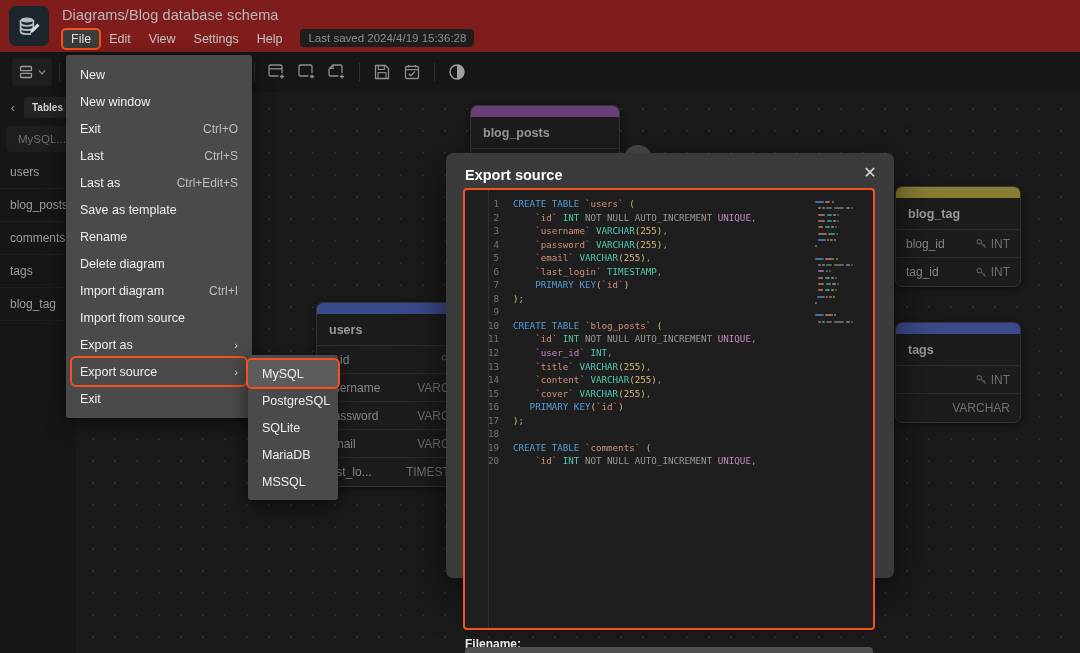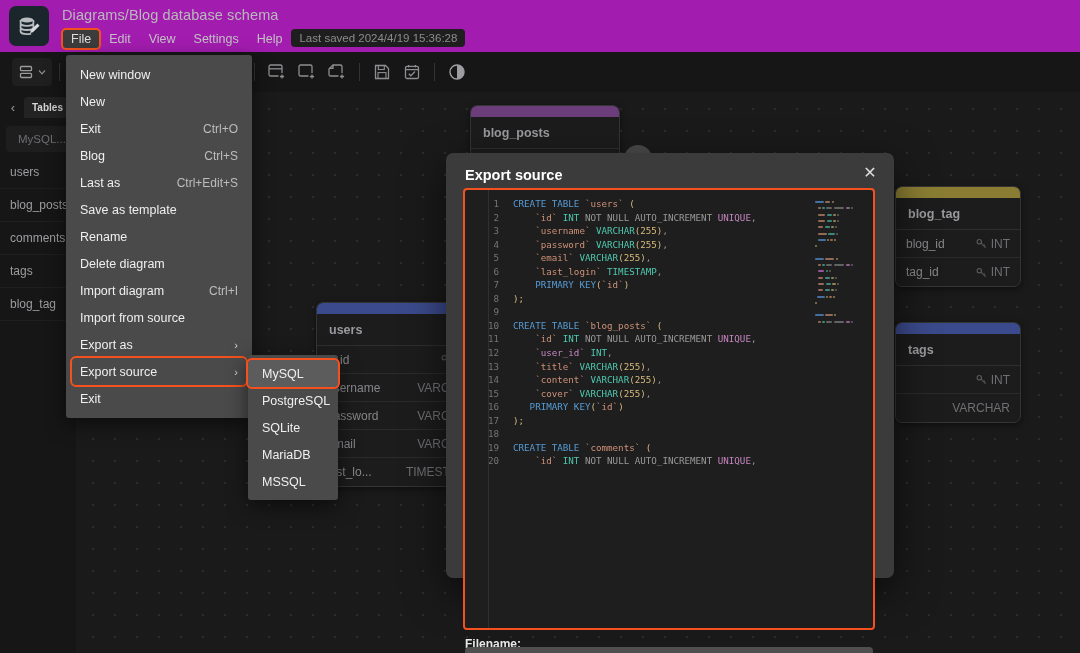--- a/index.html
+++ b/index.html
@@ -5,36 +5,36 @@
   * { box-sizing: border-box; margin: 0; padding: 0; }
   html, body {
     width: 1080px; height: 653px;
     background: #121212;
     font-family: "Liberation Sans", sans-serif;
     overflow: hidden;
   }
   .app { position: relative; width: 1080px; height: 653px; background: #121212; }
 
   
-  .topbar { position: absolute; left: 0; top: 0; width: 1080px; height: 52px; background: #a21caf; }
+  .topbar { position: absolute; left: 0; top: 0; width: 1080px; height: 52px; background: #7f1d1d; }
   .logo {
     position: absolute; left: 9px; top: 6px; width: 40px; height: 40px;
     background: #1b262c; border-radius: 7px; display: flex; align-items: center; justify-content: center;
   }
   .title {
     position: absolute; left: 62px; top: 7px;
     font-size: 14.5px; color: #b9b9bb; letter-spacing: .1px;
   }
   .menubar { position: absolute; left: 62px; top: 29px; display: flex; align-items: flex-start; height: 20px; }
   .menubar .mi {
     font-size: 12.5px; color: #c2c2c4; padding: 3px 9px; border-radius: 4px; cursor: default;
   }
   .menubar .mi.active { color: #dedede; background: #3c3c3c; outline: 2px solid #f4511e; outline-offset: -1px; border-radius: 4px; }
   .saved {
-    font-size: 11.5px; color: #8d8d90;
+    margin-left: 9px; font-size: 11.5px; color: #8d8d90;
     background: #1e1e1e; border-radius: 4px; padding: 3px 8px;
   }
 
   
   .toolbar { position: absolute; left: 0; top: 52px; width: 1080px; height: 40px; background: #161616; }
   .tb-inner { position: absolute; left: 12px; top: 4px; height: 32px; display: flex; align-items: center; }
   .tb-group { display: flex; align-items: center; gap: 2px; }
   .tb-btn { width: 30px; height: 28px; display: flex; align-items: center; justify-content: center; border-radius: 4px; }
   .tb-sep { width: 1px; height: 18px; background: #333; margin: 0 7px; }
   .tb-sel { height: 28px; display:flex; align-items:center; gap:4px; padding: 0 6px; border-radius: 4px; background:#1f1f1f;}
@@ -335,31 +335,31 @@
       </div>
       <div class="row">
         <span></span>
         <span class="ty">VARCHAR</span>
       </div>
     </div>
   </div>
 
   <div class="menu" id="file-menu">
       <div class="row">
+        <span>New</span>
+      </div>
+      <div class="row">
         <span>New window</span>
-      </div>
-      <div class="row">
-        <span>New</span>
       </div>
       <div class="row">
         <span>Exit</span>
         <span class="sc">Ctrl+O</span>
       </div>
       <div class="row">
-        <span>Blog</span>
+        <span>Last</span>
         <span class="sc">Ctrl+S</span>
       </div>
       <div class="row">
         <span>Last as</span>
         <span class="sc">Ctrl+Edit+S</span>
       </div>
       <div class="row">
         <span>Save as template</span>
       </div>
       <div class="row">

